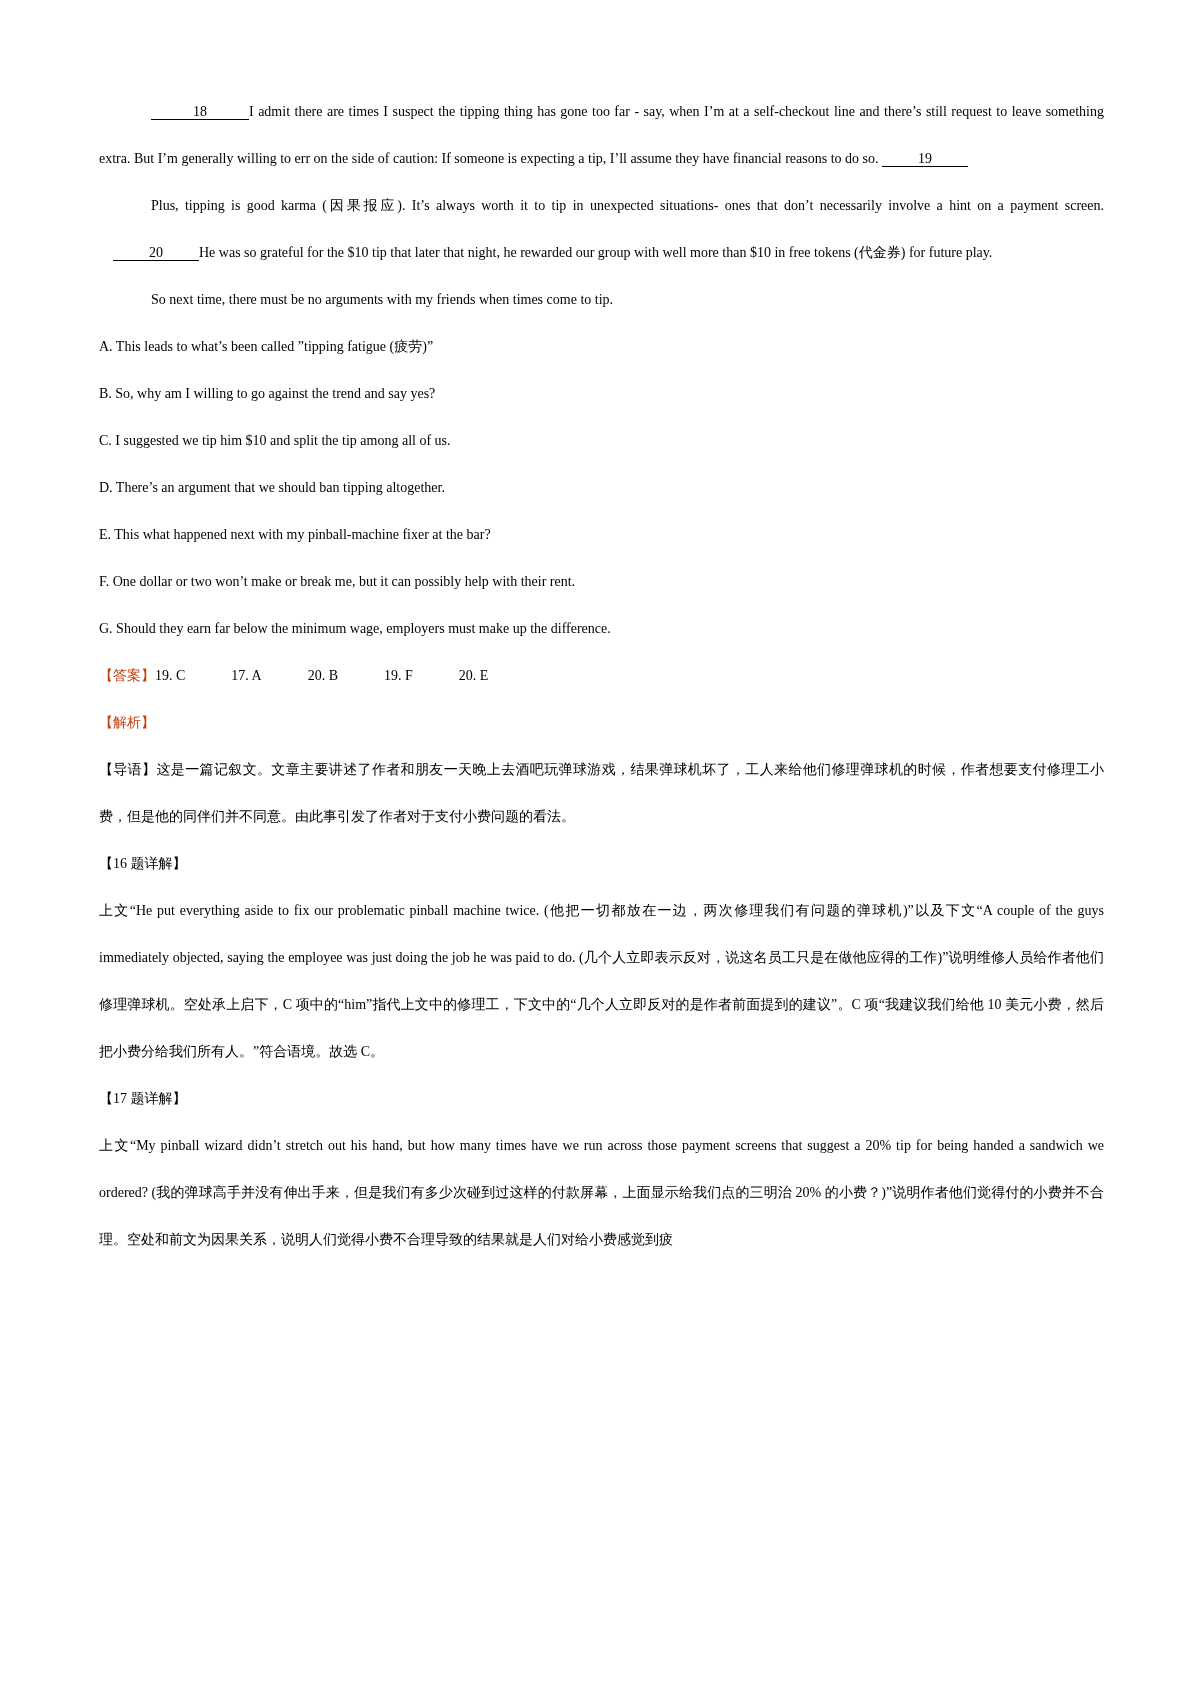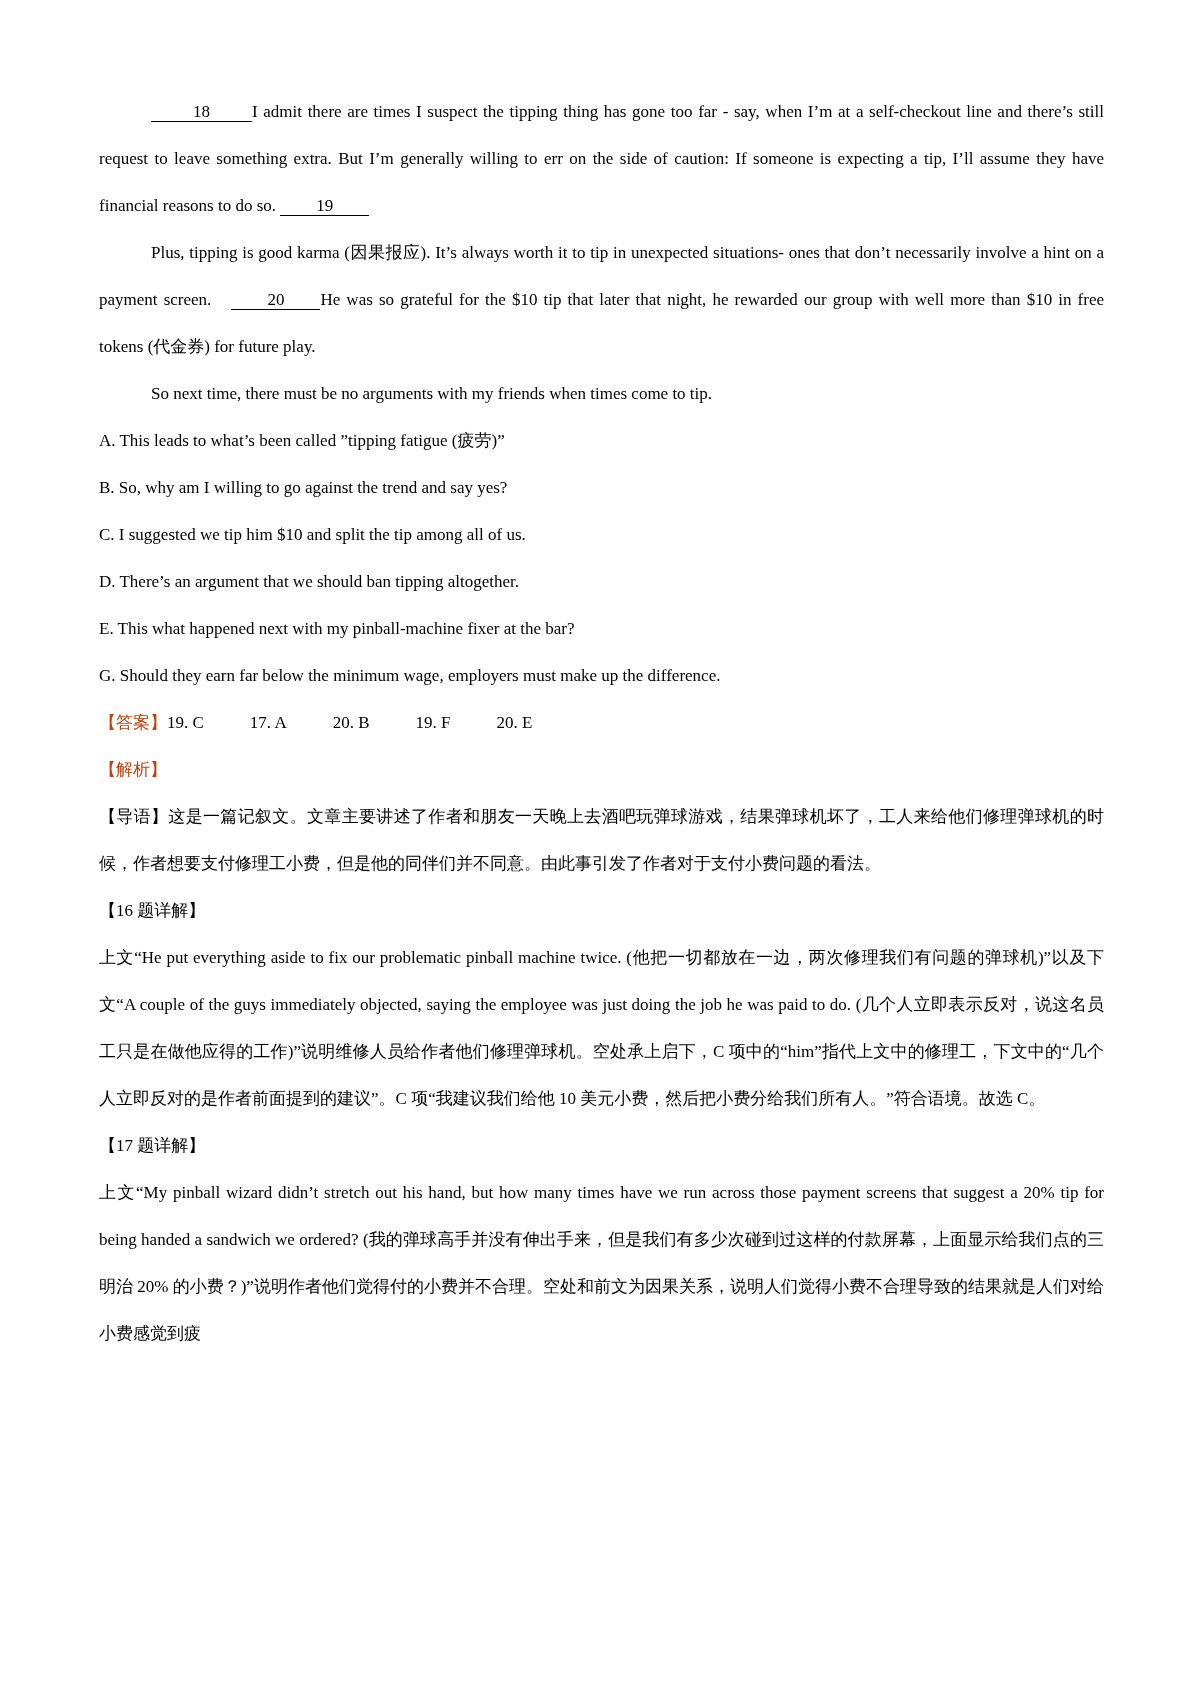--- a/index.html
+++ b/index.html
@@ -12,21 +12,21 @@
     height: 1698px;
     overflow: hidden;
     font-family: "Liberation Serif", "DejaVu Serif", serif;
     color: #000000;
   }
   .page {
     box-sizing: border-box;
     width: 1200px;
     height: 1698px;
     padding: 88px 96px 0 99px;
-    font-size: 17px;
+    font-size: 14px;
     line-height: 47px;
   }
   p.para {
     margin: 0;
     padding: 0;
     text-align: justify;
   }
   p.indent {
     text-indent: 52px;
   }
@@ -61,20 +61,21 @@
 
   <p class="para indent"><span>Plus, tipping is good karma (因果报应). It’s always worth it to tip in unexpected situations- ones that don’t necessarily involve a hint on a payment screen. </span><span class="blank gap-left">20</span><span>He was so grateful for the $10 tip that later that night, he rewarded our group with well more than $10 in free tokens (代金券) for future play.</span></p>
 
   <p class="para indent">So next time, there must be no arguments with my friends when times come to tip.</p>
 
   <p class="para">A. This leads to what’s been called ”tipping fatigue (疲劳)”</p>
   <p class="para">B. So, why am I willing to go against the trend and say yes?</p>
   <p class="para">C. I suggested we tip him $10 and split the tip among all of us.</p>
   <p class="para">D. There’s an argument that we should ban tipping altogether.</p>
   <p class="para">E. This what happened next with my pinball-machine fixer at the bar?</p>
+  <p class="para">F. One dollar or two won’t make or break me, but it can possibly help with their rent.</p>
   <p class="para">G. Should they earn far below the minimum wage, employers must make up the difference.</p>
 
   <p class="para"><span class="blue">【答案】</span><span class="ans-item">19. C</span><span class="ans-item">17. A</span><span class="ans-item">20. B</span><span class="ans-item">19. F</span><span class="ans-item">20. E</span></p>
 
   <p class="para"><span class="blue">【解析】</span></p>
 
   <p class="para"><span>【导语】</span><span>这是一篇记叙文。文章主要讲述了作者和朋友一天晚上去酒吧玩弹球游戏，结果弹球机坏了，工人来给他们修理弹球机的时候，作者想要支付修理工小费，但是他的同伴们并不同意。由此事引发了作者对于支付小费问题的看法。</span></p>
 
   <p class="para">【16 题详解】</p>
   <p class="para">上文“He put everything aside to fix our problematic pinball machine twice. (他把一切都放在一边，两次修理我们有问题的弹球机)”以及下文“A couple of the guys immediately objected, saying the employee was just doing the job he was paid to do. (几个人立即表示反对，说这名员工只是在做他应得的工作)”说明维修人员给作者他们修理弹球机。空处承上启下，C 项中的“him”指代上文中的修理工，下文中的“几个人立即反对的是作者前面提到的建议”。C 项“我建议我们给他 10 美元小费，然后把小费分给我们所有人。”符合语境。故选 C。</p>

